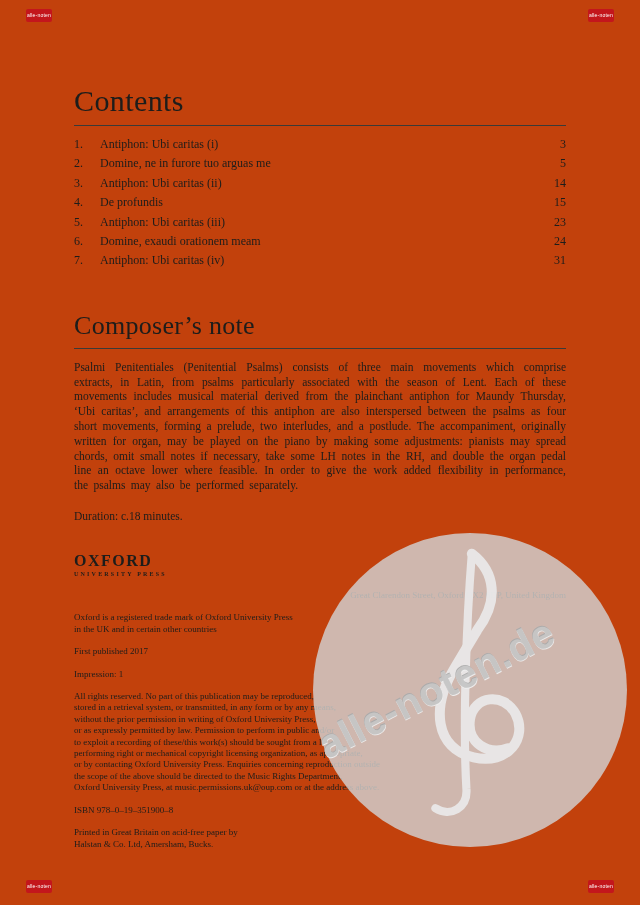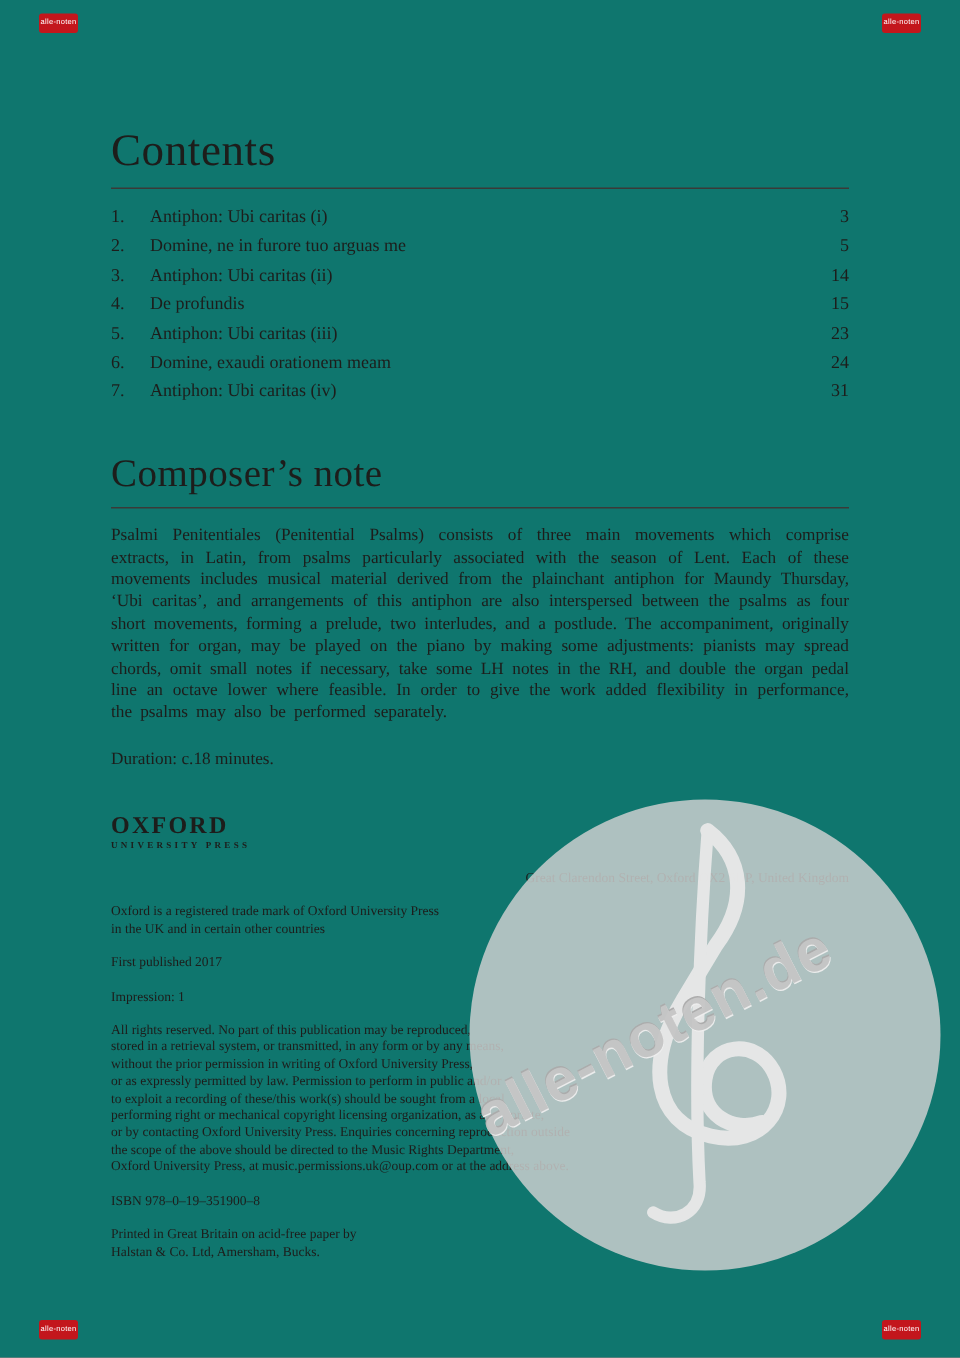--- a/index.html
+++ b/index.html
@@ -1,21 +1,21 @@
 <!DOCTYPE html>
 <html><head>
 <meta charset="utf-8">
 <style>
   * { box-sizing: border-box; margin: 0; padding: 0; }
   html, body { background: #888; }
   .page {
     position: relative;
     width: 640px; height: 905px;
     margin: 0 auto;
-    background: #0f766e;
+    background: #c2410c;
     color: #1d1d1b;
     font-family: "Liberation Serif", serif;
     overflow: hidden;
   }
   .content {
     position: absolute;
     left: 74px; right: 74px; top: 84px;
   }
 
   
@@ -46,21 +46,21 @@
   }
 
   
   .toc { margin-top: 9px; font-size: 12px; }
   .toc-row { display: flex; line-height: 19.4px; }
   .toc-num { width: 26px; flex: 0 0 26px; }
   .toc-title { flex: 1 1 auto; }
   .toc-page { flex: 0 0 auto; text-align: right; }
 
   .h-note {
-    margin-top: 30px;
+    margin-top: 40px;
     font-size: 26px; font-weight: normal; letter-spacing: .3px;
   }
 
   .note-par {
     margin-top: 11px;
     font-size: 11.5px; line-height: 14.8px;
     text-align: justify;
     word-spacing: 2.5px;
   }
   .note-par .lead { }

